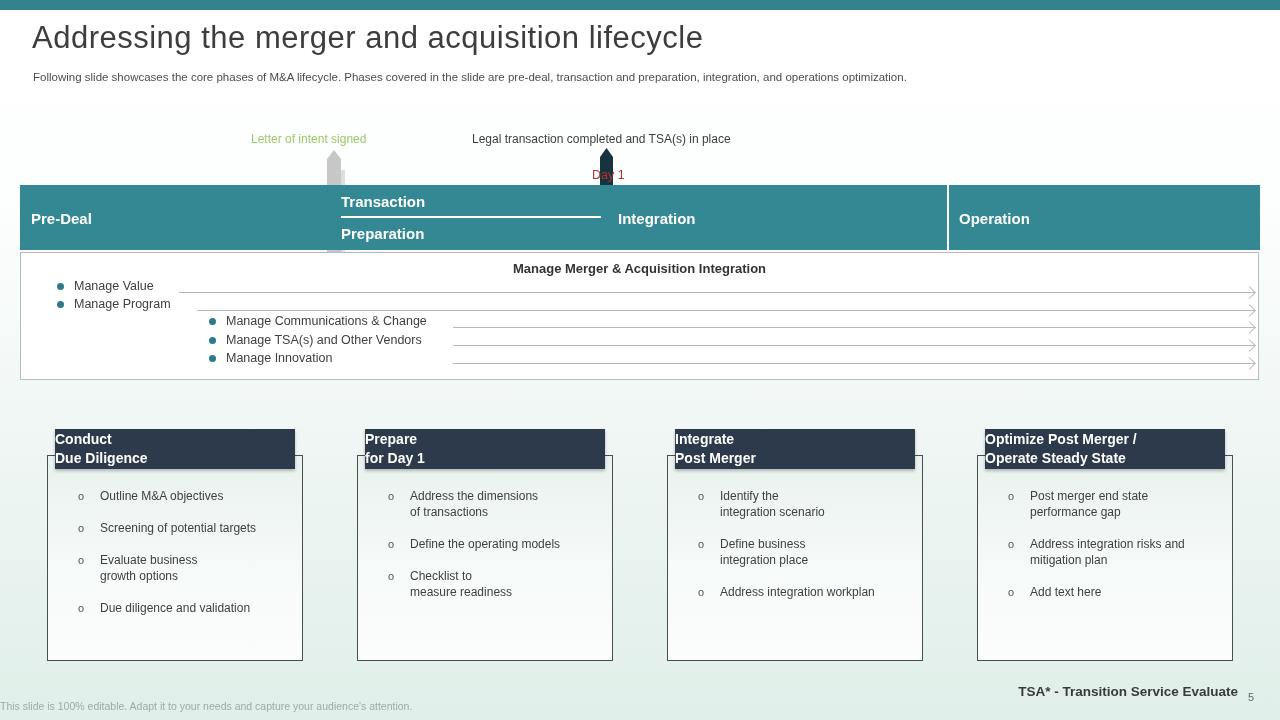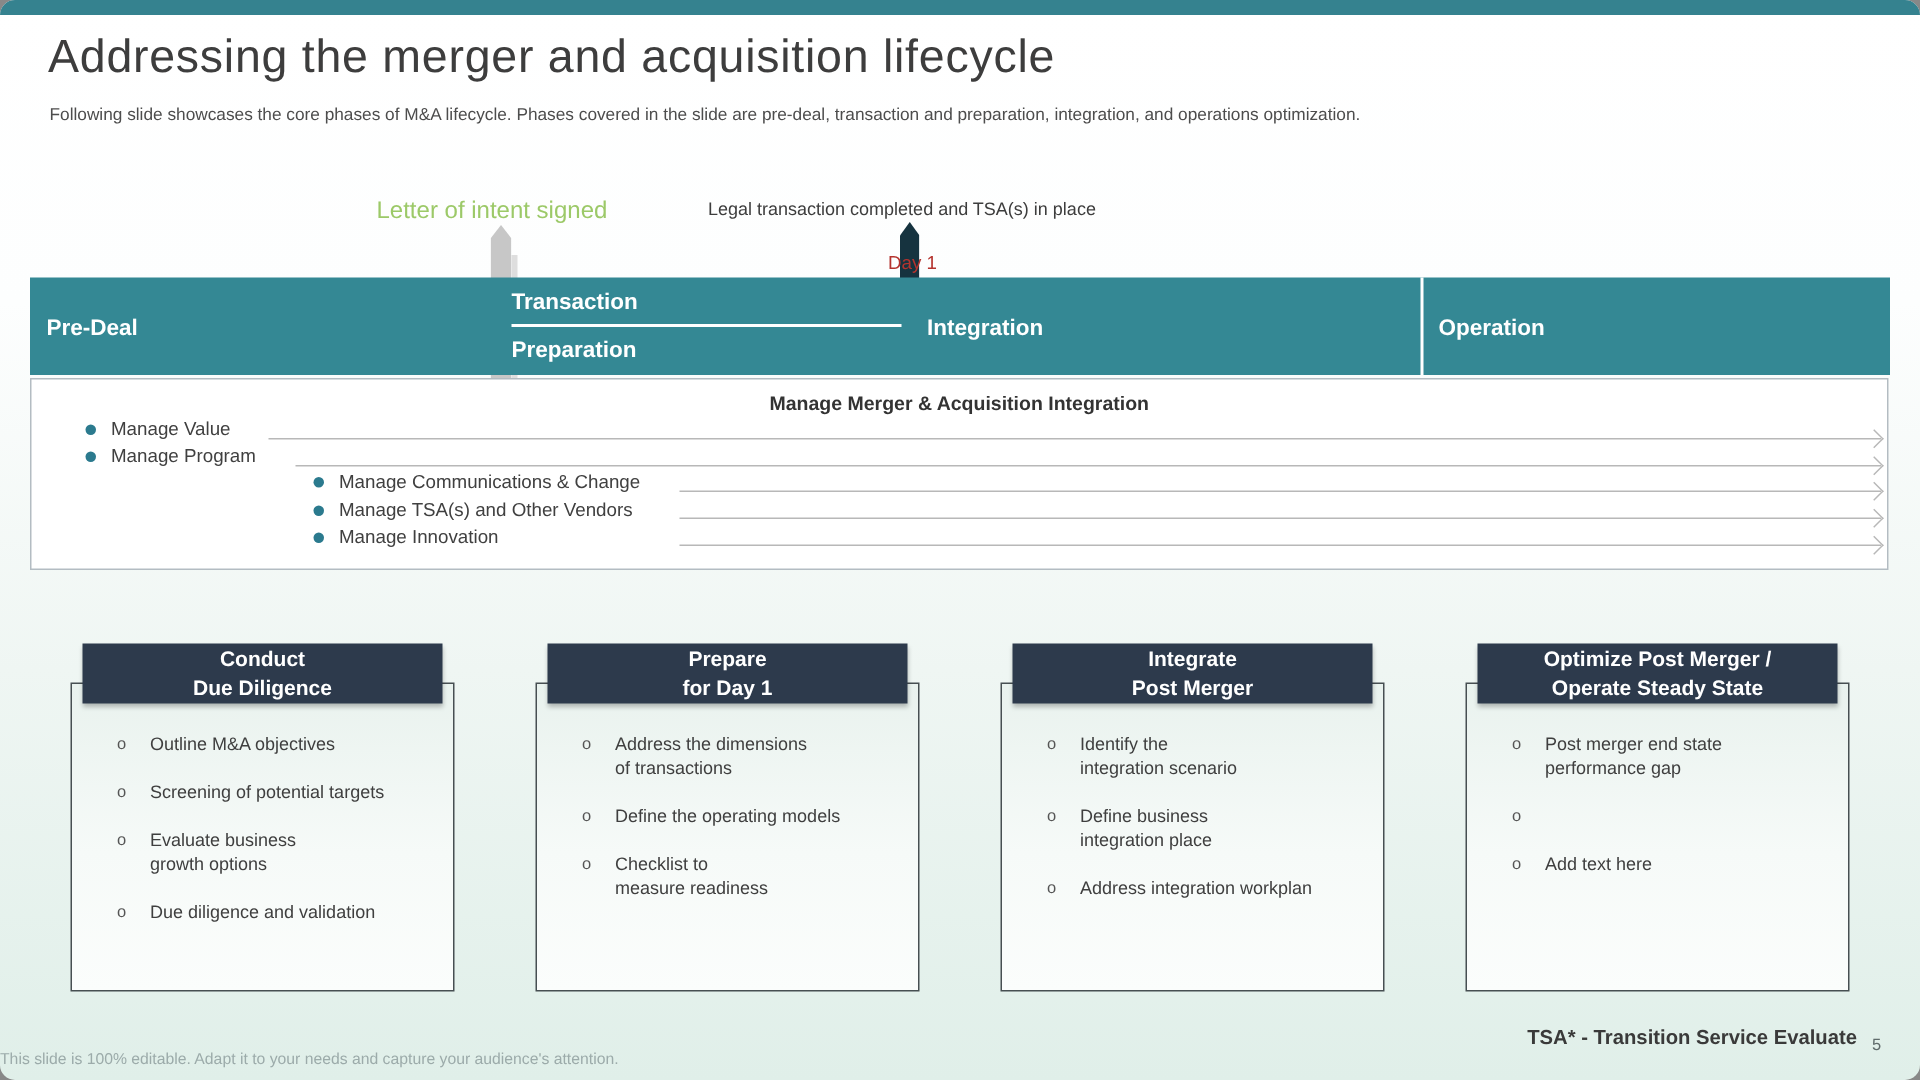--- a/index.html
+++ b/index.html
@@ -1,29 +1,28 @@
 <!DOCTYPE html>
 <html><head>
 <meta charset="utf-8">
 <style>
   * { margin:0; padding:0; box-sizing:border-box; }
   body { background:#888; }
   .slide {
     position:relative; width:1280px; height:720px; overflow:hidden;
     font-family:"Liberation Sans", sans-serif;
     background:linear-gradient(180deg,#ffffff 0%,#fdfefe 28%,#eff6f3 62%,#e0efe9 100%);
-    border-radius:10px;
   }
   .top-strip { position:absolute; left:0; top:0; width:1280px; height:10px; background:#35828f; }
 
   .title { position:absolute; left:32px; top:20px; font-size:31px; font-weight:400; color:#3d3d3d; letter-spacing:0.5px; }
   .subtitle { position:absolute; left:33px; top:71px; font-size:11.5px; color:#4d4d4d; }
 
   
-  .loi-label { position:absolute; left:251px; top:132px; font-size:16px; color:#9cc968; }
+  .loi-label { position:absolute; left:251px; top:132px; font-size:12px; color:#9cc968; }
   .legal-label { position:absolute; left:472px; top:132px; font-size:12px; color:#3d3d3d; }
   .day1-label { position:absolute; left:592px; top:168px; font-size:12.5px; color:#b5332e; }
 
   .marker { position:absolute; clip-path:polygon(50% 0, 100% 9px, 100% 100%, 0 100%, 0 9px); }
   .marker-gray { left:327px; top:150px; width:14px; height:105px; background:#c7c7c7; }
   .marker-gray-shadow { position:absolute; left:341px; top:170px; width:4px; height:85px; background:#dedede; }
   .marker-dark { left:600px; top:148px; width:13px; height:102px; background:#16333f; }
   .red-line { position:absolute; left:615px; top:186px; width:3px; height:64px; background:#b5332e; }
 
   
@@ -55,21 +54,21 @@
   .ar-2 { left:432px; top:74px; width:801px; }
   .ar-3 { left:432px; top:92px; width:801px; }
   .ar-4 { left:432px; top:110px; width:801px; }
 
   
   .card { position:absolute; top:455px; width:256px; height:206px;
     border:1px solid #474f52; background:linear-gradient(180deg,#e9f2ee 0%,#f6faf8 55%,#fbfdfc 100%);
     padding:32px 10px 0 30px; }
   .card-0 { left:47px; } .card-1 { left:357px; } .card-2 { left:667px; } .card-3 { left:977px; }
   .card-header { position:absolute; left:7px; right:7px; top:-27px; height:40px; background:#2d3a4c;
-    color:#ffffff; font-weight:bold; font-size:14px; line-height:19px; text-align:center;
+    color:#ffffff; font-weight:bold; font-size:14px; line-height:19px; text-align:left;
     white-space:pre-line; padding-top:1px; box-shadow:0 2px 3px rgba(0,0,0,0.25); }
   .card-item { display:flex; margin-bottom:16px; font-size:12px; line-height:16px; color:#3f3f3f; }
   .card-item .o { flex:0 0 22px; font-size:11px; color:#555555; }
   .card-item .txt { white-space:pre-line; }
 
   
   .tsa-note { position:absolute; right:42px; top:684px; font-size:13.5px; font-weight:bold; color:#3a3a3a; }
   .page-num { position:absolute; left:1248px; top:691px; font-size:11px; color:#5f6b6b; }
   .editable-note { position:absolute; left:0; top:700px; width:1280px; text-align:left; font-size:10.5px; color:#9cabaa; }
 </style>
@@ -194,20 +193,22 @@
   <div class="card card-3">
     <div class="card-header">Optimize Post Merger /
 Operate Steady State</div>
     <div class="card-item">
       <span class="o">o</span>
       <span class="txt">Post merger end state
 performance gap</span>
     </div>
     <div class="card-item">
       <span class="o">o</span>
+      <span class="txt">Address integration risks and
+mitigation plan</span>
     </div>
     <div class="card-item">
       <span class="o">o</span>
       <span class="txt">Add text here</span>
     </div>
   </div>
 
   <div class="tsa-note">TSA* - Transition Service Evaluate</div>
   <div class="page-num">5</div>
   <div class="editable-note">This slide is 100% editable. Adapt it to your needs and capture your audience's attention.</div>

